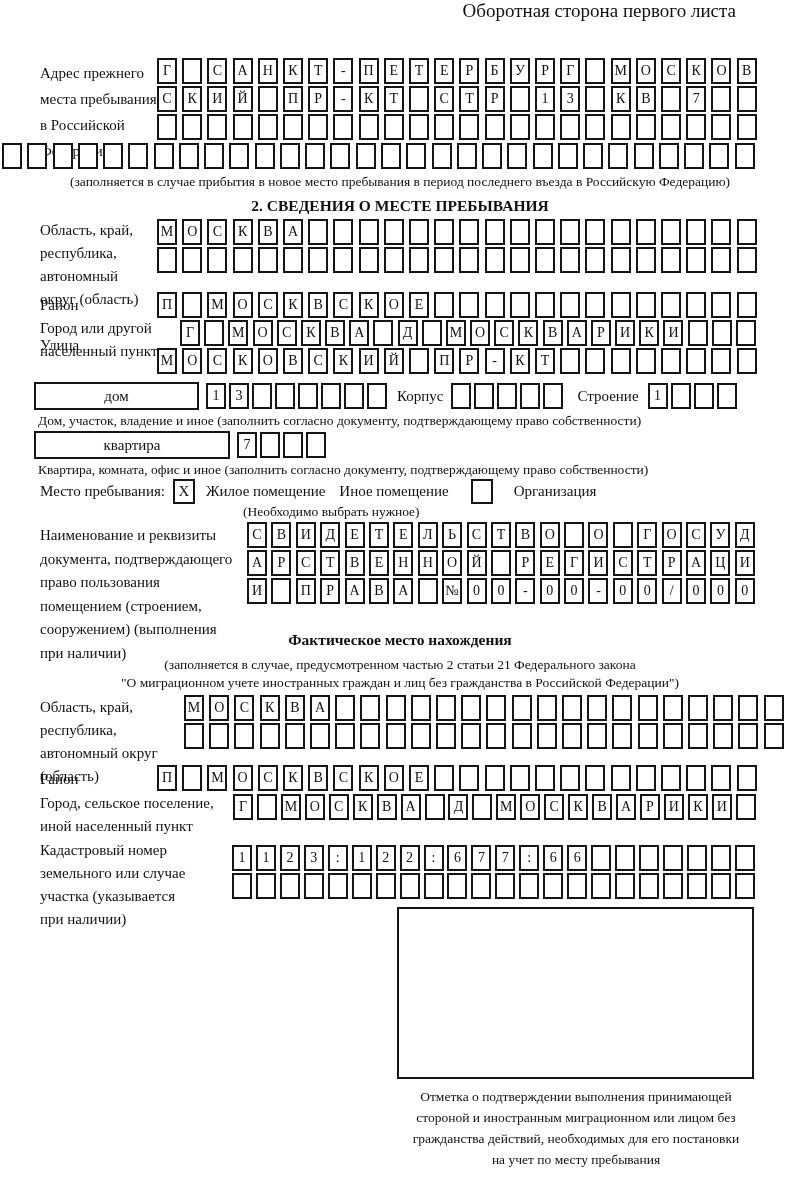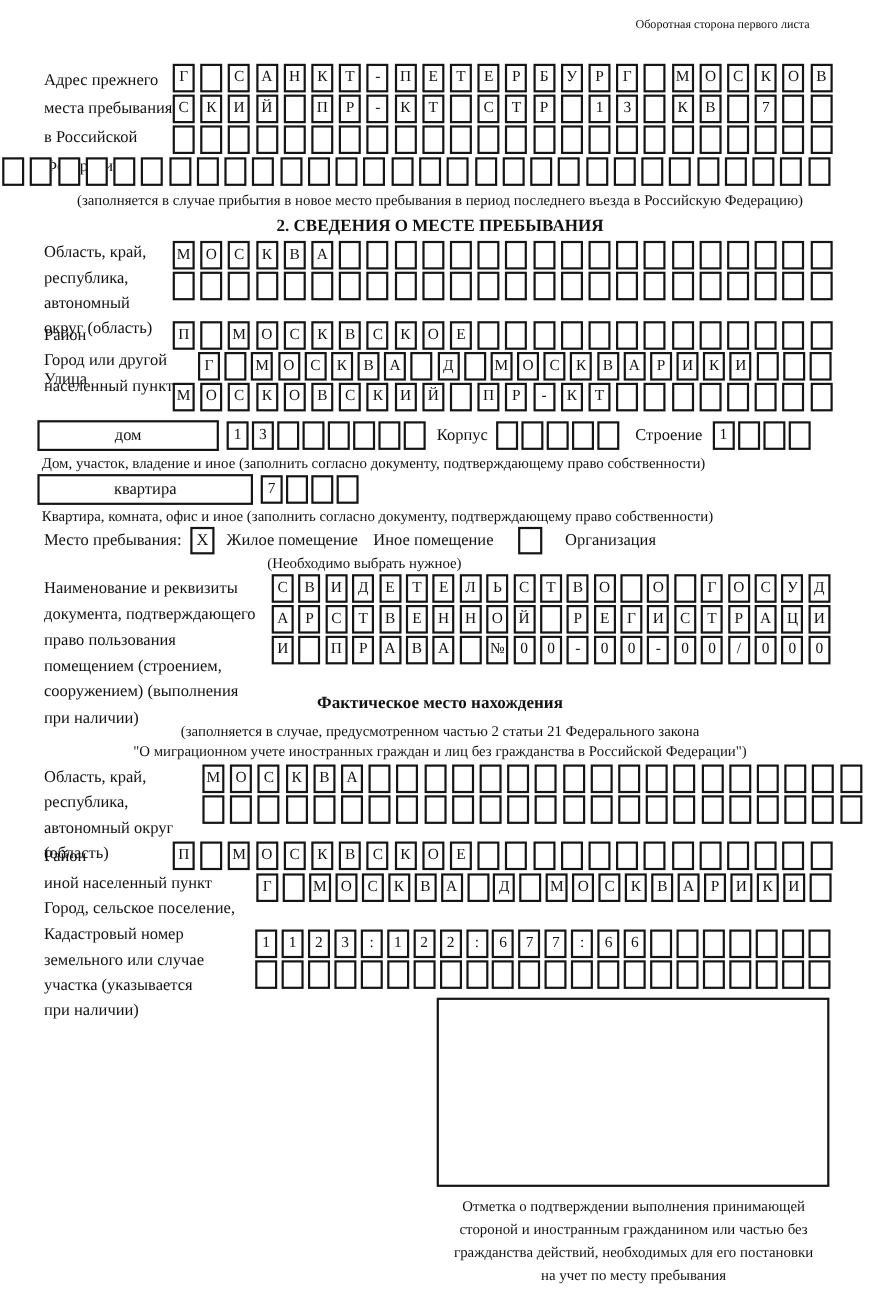--- a/index.html
+++ b/index.html
@@ -25,21 +25,21 @@
   .inlinerow{display:flex;align-items:center;}
   .cells{display:flex;gap:3px;}
   .chk{box-sizing:border-box;width:22px;height:25px;border:2px solid #151515;
        display:inline-flex;align-items:center;justify-content:center;font-size:15px;}
   .stamp{box-sizing:border-box;border:2.5px solid #151515;background:#fff;}
   .stampnote{font-size:13.5px;line-height:21px;text-align:center;}
 </style>
 </head>
 <body>
 
-<div class="abs note" style="top:16px;right:64px;font-size:11px;">Оборотная сторона первого листа</div>
+<div class="abs note" style="top:0;right:64px;font-size:19px;">Оборотная сторона первого листа</div>
 
 <div class="abs lbl" style="left:40px;top:60px;line-height:26px;">
   <div>Адрес прежнего</div>
   <div>места пребывания</div>
   <div>в Российской</div>
   <div>Федерации</div>
 </div>
 <div class="abs vstack" style="left:157px;top:58px;">
   <div class="boxrow w24">
       <span class="cbox">Г</span>
@@ -516,22 +516,22 @@
     <span class="cbox"></span>
     <span class="cbox"></span>
     <span class="cbox"></span>
     <span class="cbox"></span>
     <span class="cbox"></span>
     <span class="cbox"></span>
     <span class="cbox"></span>
   </div>
 
 <div class="abs lbl" style="left:40px;top:792px;line-height:23px;">
+  <div>Город, сельское поселение,</div>
   <div>иной населенный пункт</div>
-  <div>Город, сельское поселение,</div>
 </div>
 <div class="abs boxrow w22" style="left:233px;top:794px;">
     <span class="cbox">Г</span>
     <span class="cbox"></span>
     <span class="cbox">М</span>
     <span class="cbox">О</span>
     <span class="cbox">С</span>
     <span class="cbox">К</span>
     <span class="cbox">В</span>
     <span class="cbox">А</span>
@@ -602,16 +602,16 @@
     <span class="cbox"></span>
     <span class="cbox"></span>
     <span class="cbox"></span>
     <span class="cbox"></span>
     <span class="cbox"></span>
   </div>
 
 <div class="abs stamp" style="left:397px;top:907px;width:357px;height:172px;"></div>
 <div class="abs stampnote" style="left:388px;top:1086px;width:376px;">
   <div>Отметка о подтверждении выполнения принимающей</div>
-  <div>стороной и иностранным гражданином или частью без</div>
+  <div>стороной и иностранным миграционном или лицом без</div>
   <div>гражданства действий, необходимых для его постановки</div>
   <div>на учет по месту пребывания</div>
 </div>
 
 </body></html>

